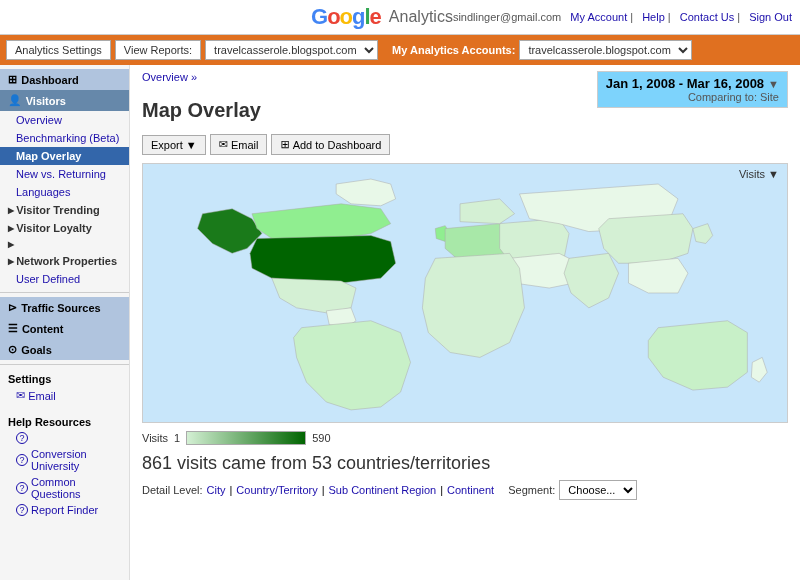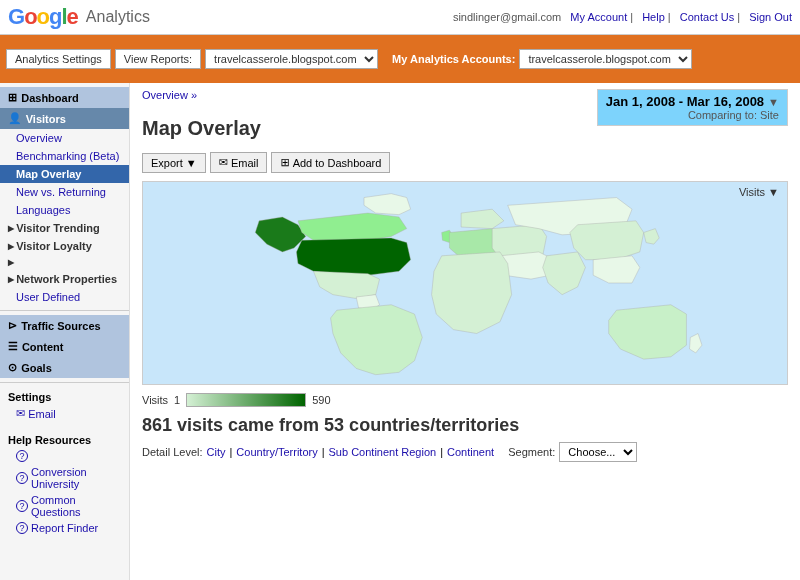--- a/index.html
+++ b/index.html
@@ -1,27 +1,27 @@
 <!DOCTYPE html>
 <html><head>
   <meta charset="utf-8">
   <style>
     * { margin: 0; padding: 0; box-sizing: border-box; }
     body { font-family: Arial, sans-serif; font-size: 12px; background: #fff; width: 800px; height: 580px; overflow: hidden; }
 
     
-    #header { background: #fff; border-bottom: 1px solid #ccc; padding: 4px 8px; display: flex; align-items: center; justify-content: space-between; }
+    #header { background: #fff; border-bottom: 1px solid #ccc; padding: 4px 8px; display: flex; align-items: center; justify-content: flex-end; }
     #logo { display: flex; align-items: center; gap: 4px; }
     #logo-google { font-size: 22px; font-weight: bold; color: #4285F4; letter-spacing: -1px; }
     #logo-analytics { font-size: 16px; color: #666; margin-left: 2px; }
     #header-right { font-size: 11px; color: #555; }
     #header-right a { color: #1a0dab; text-decoration: none; margin-left: 6px; }
 
     
-    #navbar { background: #e07020; display: flex; align-items: center; padding: 0 6px; height: 48px; gap: 4px; }
+    #navbar { background: #e07020; display: flex; align-items: center; padding: 0 6px; height: 30px; gap: 4px; }
     .nav-btn { background: #fff; border: 1px solid #aaa; padding: 3px 8px; font-size: 11px; cursor: pointer; color: #333; }
     .nav-select { border: 1px solid #aaa; padding: 2px 4px; font-size: 11px; color: #333; background: #fff; }
     .nav-label { color: #fff; font-size: 11px; font-weight: bold; margin-left: 10px; }
 
     
     #main { display: flex; height: calc(580px - 65px); }
 
     
     #sidebar { width: 130px; background: #f5f5f5; border-right: 1px solid #ddd; overflow-y: auto; flex-shrink: 0; padding: 4px 0; }
     .sidebar-header { background: #b0c4de; padding: 4px 8px; font-weight: bold; font-size: 11px; display: flex; align-items: center; gap: 4px; cursor: pointer; }
@@ -34,26 +34,26 @@
 
     
     #content { flex: 1; padding: 6px 12px; overflow-y: auto; background: #fff; }
     .breadcrumb { font-size: 11px; color: #666; margin-bottom: 16px; }
     .breadcrumb a { color: #1a0dab; text-decoration: none; }
     .page-title { font-size: 20px; font-weight: bold; color: #333; margin-bottom: 8px; }
     .toolbar { display: flex; gap: 4px; margin-bottom: 8px; align-items: center; }
     .tool-btn { border: 1px solid #aaa; padding: 3px 8px; font-size: 11px; background: #f0f0f0; cursor: pointer; display: flex; align-items: center; gap: 3px; }
 
     
-    .map-container { background: #c8e6fa; border: 1px solid #ccc; height: 204px; margin-bottom: 8px; position: relative; overflow: hidden; }
+    .map-container { background: #c8e6fa; border: 1px solid #ccc; height: 260px; margin-bottom: 8px; position: relative; overflow: hidden; }
     .map-svg { width: 100%; height: 100%; }
     .visits-label-top { position: absolute; top: 4px; right: 8px; font-size: 11px; color: #333; cursor: pointer; }
 
     
-    .stats-title { font-size: 18px; font-weight: bold; color: #333; margin-bottom: 6px; }
+    .stats-title { font-size: 18px; font-weight: normal; color: #333; margin-bottom: 6px; }
     .detail-bar { display: flex; align-items: center; gap: 4px; font-size: 11px; }
     .detail-bar span { color: #333; }
     .detail-bar a { color: #1a0dab; text-decoration: none; }
     .detail-select { border: 1px solid #aaa; padding: 2px 4px; font-size: 11px; background: #fff; }
 
     
     .sidebar-settings { padding: 4px 8px; }
     .sidebar-settings-title { font-weight: bold; font-size: 11px; margin-bottom: 2px; }
     .sidebar-help-title { font-weight: bold; font-size: 11px; margin: 4px 0 2px; }
     .help-item { padding: 2px 8px; font-size: 11px; color: #1a0dab; cursor: pointer; display: flex; align-items: center; gap: 3px; }

